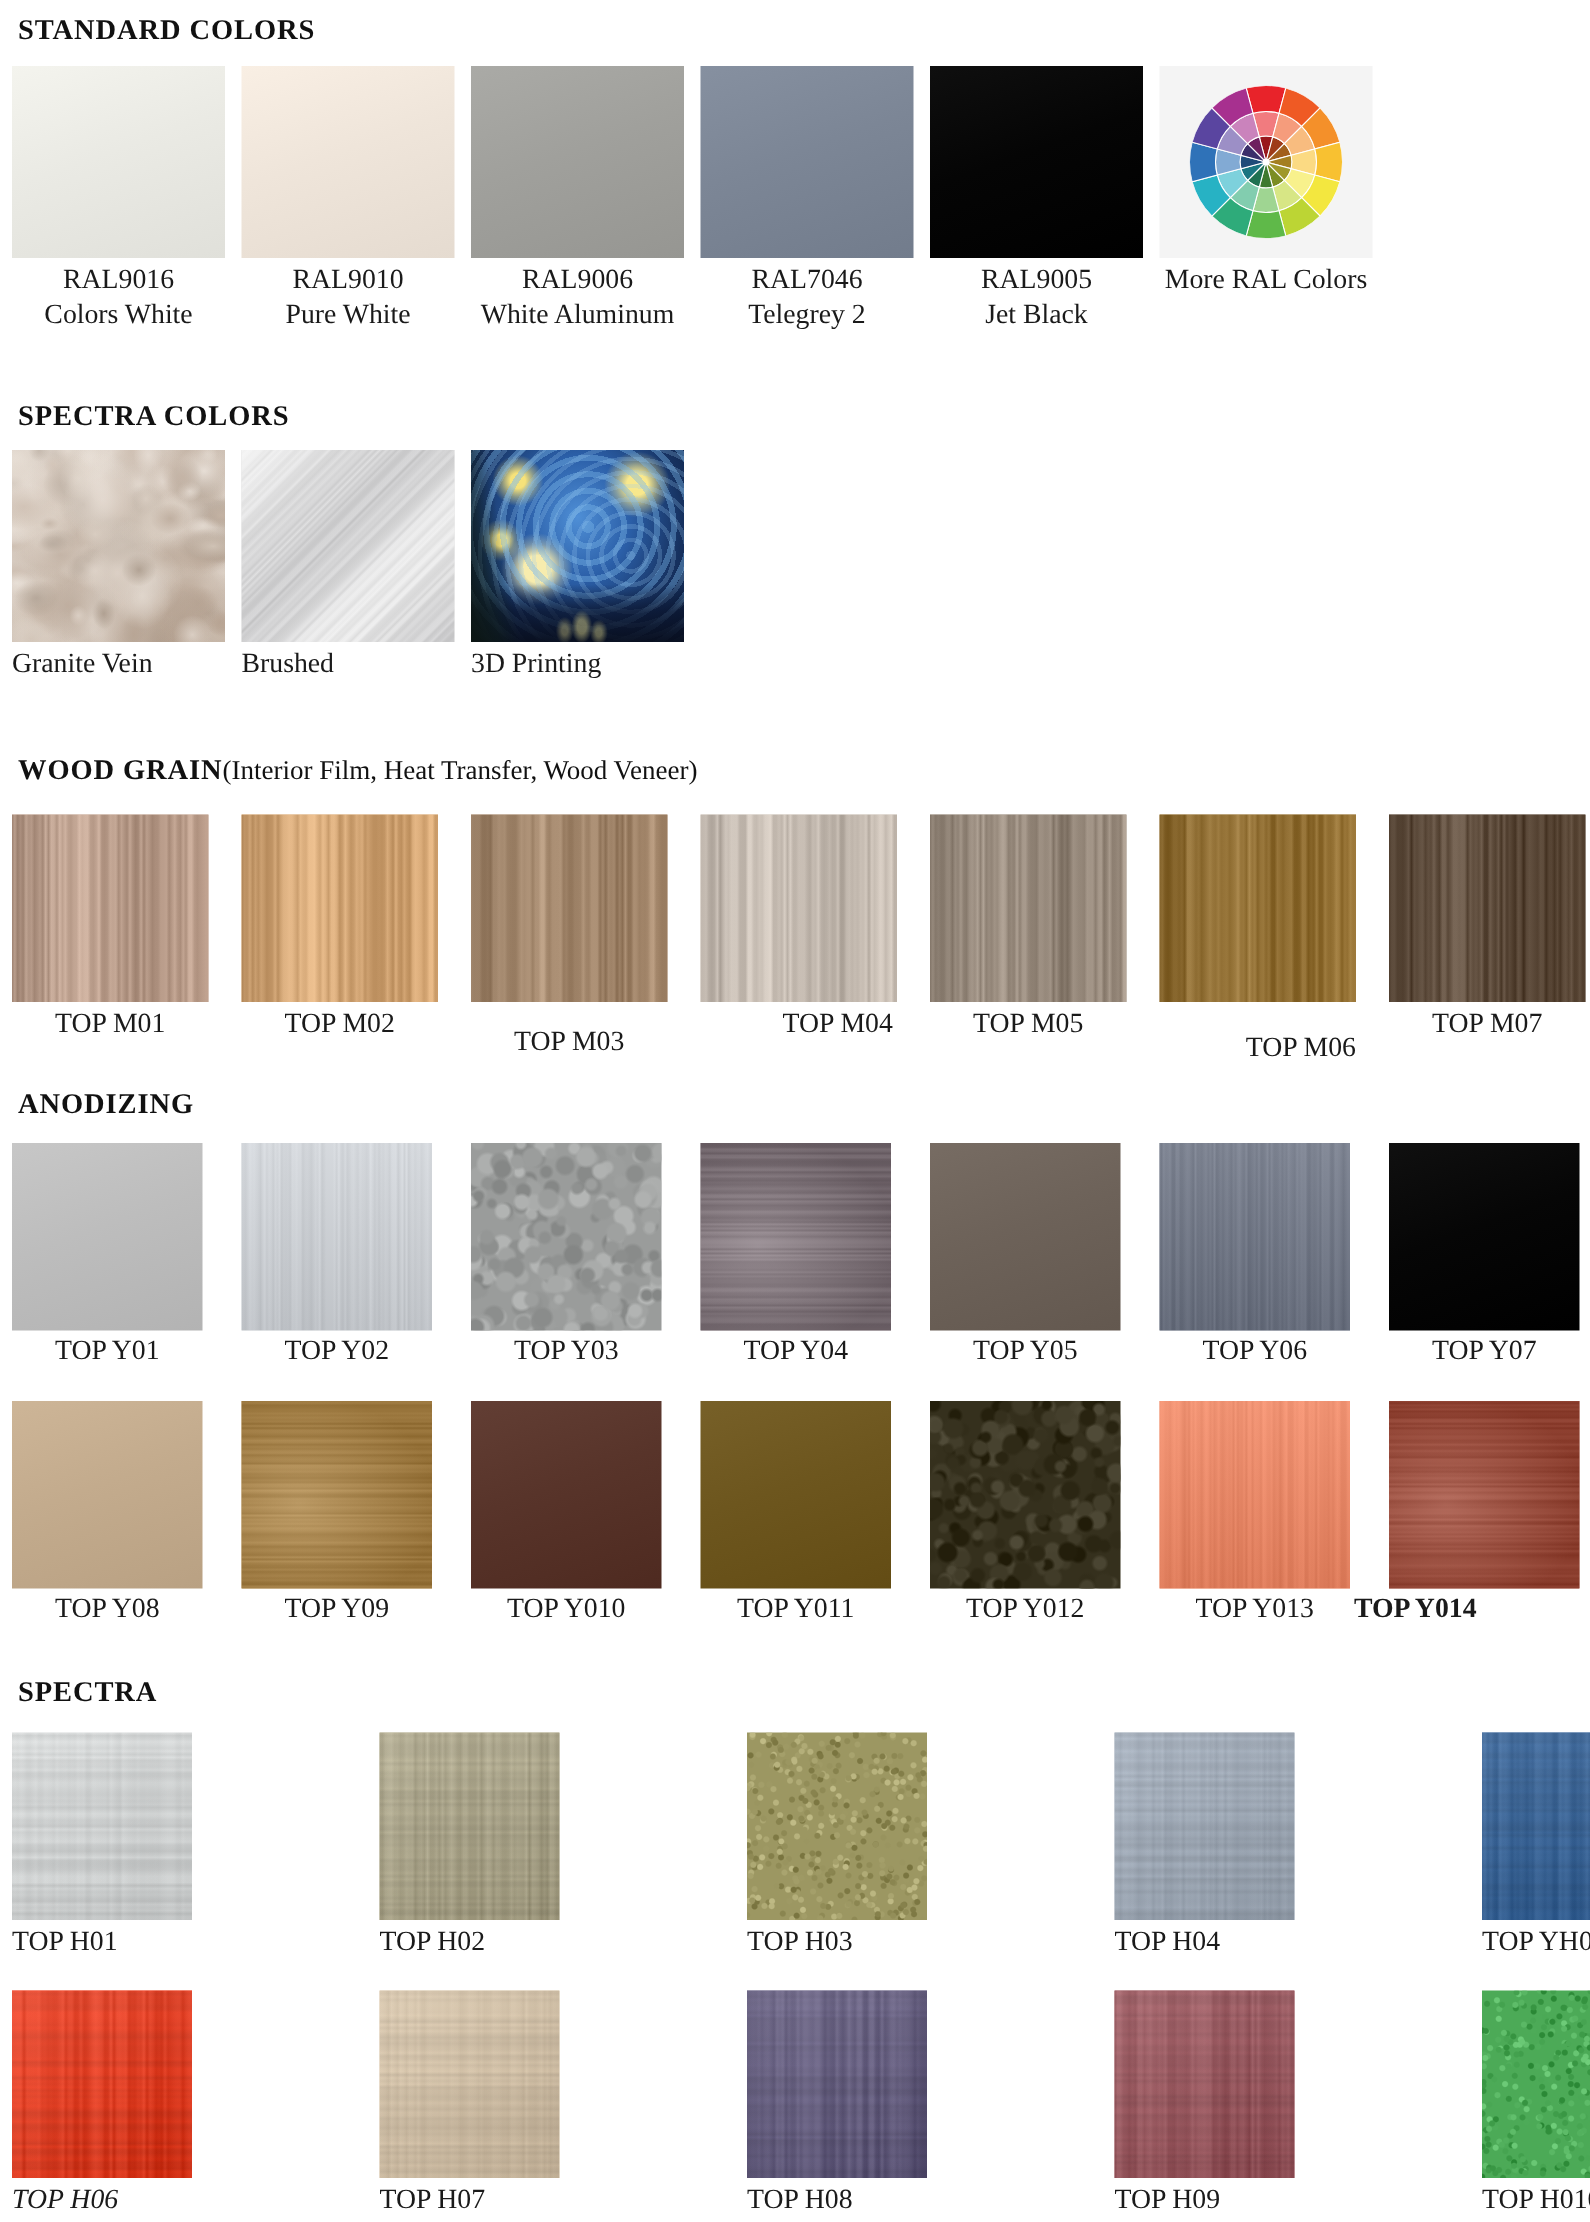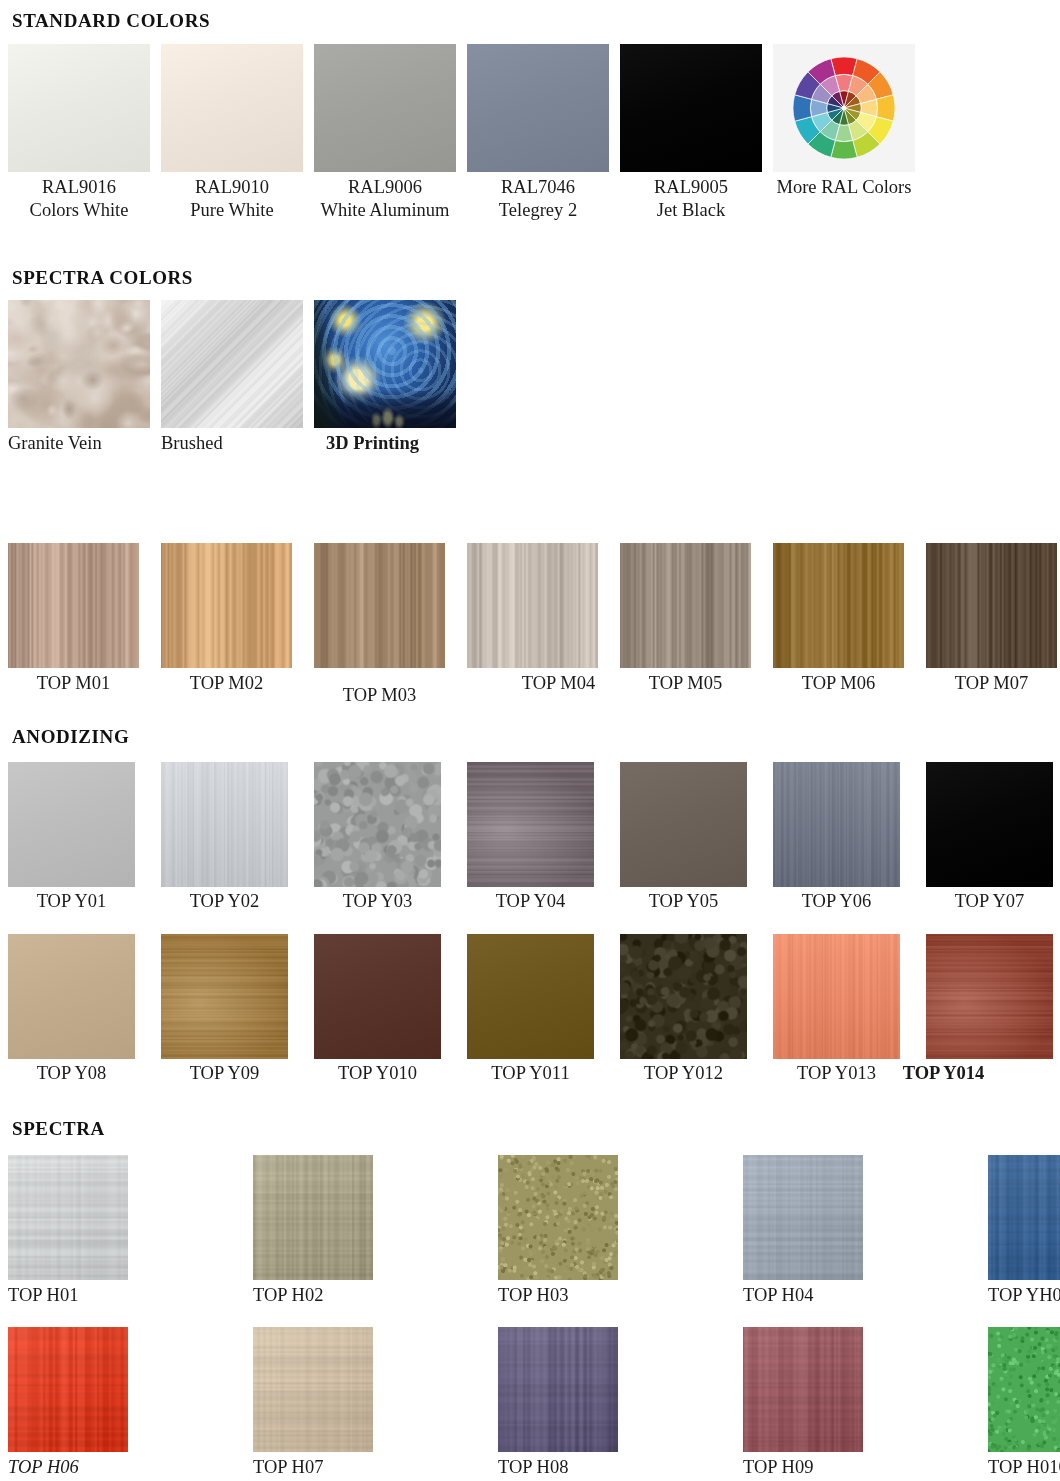--- a/index.html
+++ b/index.html
@@ -42,20 +42,23 @@
 <div class="page">
 
   <div class="sec-head" style="top:10px">
     <span>STANDARD COLORS</span>
   </div>
 
   <div class="sec-head" style="top:267px">
     <span>SPECTRA COLORS</span>
   </div>
 
+  <div class="sec-head" style="top:503px">
+    <span>WOOD GRAIN</span><span class="sub">(Interior Film, Heat Transfer, Wood Veneer)</span>
+  </div>
 
   <div class="sec-head" style="top:726px">
     <span>ANODIZING</span>
   </div>
 
   <div class="sec-head" style="top:1118px">
     <span>SPECTRA</span>
   </div>
 
   <div id="swatch-layer">
@@ -146,21 +149,21 @@
       </div>
       <div class="sw" style="left: 314px; top: 300px; width: 142px; height: 128px; background: rgb(18, 48, 107);">
         <div class="speck" style="background: radial-gradient(at 50% 35%, rgb(79, 143, 214) 0%, rgb(43, 95, 168) 35%, rgb(22, 49, 95) 70%, rgb(13, 31, 63) 100%);"></div>
         <div class="speck" style="background: radial-gradient(circle at 22% 16%, rgb(246, 226, 122) 0px, rgb(246, 226, 122) 5px, rgba(246, 226, 122, 0.45) 11px, rgba(0, 0, 0, 0) 17px), radial-gradient(circle at 78% 18%, rgb(248, 232, 140) 0px, rgb(248, 232, 140) 7px, rgba(248, 232, 140, 0.4) 15px, rgba(0, 0, 0, 0) 22px), radial-gradient(circle at 14% 47%, rgb(243, 224, 124) 0px, rgb(243, 224, 124) 4px, rgba(243, 224, 124, 0.35) 9px, rgba(0, 0, 0, 0) 14px), radial-gradient(circle at 31% 62%, rgb(247, 236, 174) 0px, rgb(247, 236, 174) 9px, rgba(247, 236, 174, 0.35) 17px, rgba(0, 0, 0, 0) 24px);"></div>
         <div class="speck" style="background: repeating-radial-gradient(circle at 55% 40%, rgba(120, 180, 230, 0.55) 0px, rgba(120, 180, 230, 0.55) 4px, rgba(20, 50, 100, 0) 4px, rgba(20, 50, 100, 0) 11px); opacity: 0.75;"></div>
         <div class="speck" style="background: repeating-radial-gradient(circle at 75% 55%, rgba(150, 200, 240, 0.4) 0px, rgba(150, 200, 240, 0.4) 3px, rgba(20, 50, 100, 0) 3px, rgba(20, 50, 100, 0) 9px); opacity: 0.6;"></div>
         <div class="speck" style="background: linear-gradient(0deg, rgba(8, 14, 30, 0.96) 0%, rgba(10, 20, 45, 0.75) 16%, rgba(0, 0, 0, 0) 30%);"></div>
         <div class="speck" style="background: linear-gradient(80deg, rgba(12, 22, 18, 0.95) 0%, rgba(15, 30, 25, 0.55) 11%, rgba(0, 0, 0, 0) 20%);"></div>
         <div class="speck" style="background: radial-gradient(at 52% 92%, rgba(230, 220, 140, 0.45) 0px, rgba(230, 220, 140, 0.45) 3px, rgba(0, 0, 0, 0) 7px), radial-gradient(at 60% 95%, rgba(230, 220, 140, 0.4) 0px, rgba(230, 220, 140, 0.4) 2px, rgba(0, 0, 0, 0) 6px), radial-gradient(at 44% 94%, rgba(210, 200, 130, 0.4) 0px, rgba(210, 200, 130, 0.4) 2px, rgba(0, 0, 0, 0) 6px);"></div>
       </div>
-      <div class="cap left" style="top: 432px; left: 326px; font-weight: bold;">
+      <div class="cap left" style="top: 432px; left: 314px;">
         <div>3D Printing</div>
       </div>
       <div class="sw" style="left: 8px; top: 543px; width: 131px; height: 125px; background: rgb(194, 162, 142);">
         <div class="vgrain" style="background: linear-gradient(90deg, rgb(184, 152, 132) 0%, rgb(214, 182, 162) 1.43%, rgb(178, 146, 126) 2.86%, rgb(193, 161, 141) 4.29%, rgb(177, 145, 125) 5.71%, rgb(214, 182, 162) 7.14%, rgb(194, 162, 142) 8.57%, rgb(200, 168, 148) 10%, rgb(176, 144, 124) 11.43%, rgb(185, 153, 133) 12.86%, rgb(196, 164, 144) 14.29%, rgb(173, 141, 121) 15.71%, rgb(215, 183, 163) 17.14%, rgb(177, 145, 125) 18.57%, rgb(214, 182, 162) 20%, rgb(208, 176, 156) 21.43%, rgb(182, 150, 130) 22.86%, rgb(215, 183, 163) 24.29%, rgb(193, 161, 141) 25.71%, rgb(209, 177, 157) 27.14%, rgb(187, 155, 135) 28.57%, rgb(180, 148, 128) 30%, rgb(190, 158, 138) 31.43%, rgb(191, 159, 139) 32.86%, rgb(211, 179, 159) 34.29%, rgb(198, 166, 146) 35.71%, rgb(206, 174, 154) 37.14%, rgb(208, 176, 156) 38.57%, rgb(182, 150, 130) 40%, rgb(179, 147, 127) 41.43%, rgb(190, 158, 138) 42.86%, rgb(212, 180, 160) 44.29%, rgb(175, 143, 123) 45.71%, rgb(173, 141, 121) 47.14%, rgb(180, 148, 128) 48.57%, rgb(203, 171, 151) 50%, rgb(199, 167, 147) 51.43%, rgb(205, 173, 153) 52.86%, rgb(175, 143, 123) 54.29%, rgb(200, 168, 148) 55.71%, rgb(186, 154, 134) 57.14%, rgb(174, 142, 122) 58.57%, rgb(208, 176, 156) 60%, rgb(185, 153, 133) 61.43%, rgb(172, 140, 120) 62.86%, rgb(179, 147, 127) 64.29%, rgb(211, 179, 159) 65.71%, rgb(176, 144, 124) 67.14%, rgb(206, 174, 154) 68.57%, rgb(196, 164, 144) 70%, rgb(180, 148, 128) 71.43%, rgb(187, 155, 135) 72.86%, rgb(188, 156, 136) 74.29%, rgb(202, 170, 150) 75.71%, rgb(202, 170, 150) 77.14%, rgb(205, 173, 153) 78.57%, rgb(178, 146, 126) 80%, rgb(194, 162, 142) 81.43%, rgb(208, 176, 156) 82.86%, rgb(187, 155, 135) 84.29%, rgb(177, 145, 125) 85.71%, rgb(201, 169, 149) 87.14%, rgb(179, 147, 127) 88.57%, rgb(211, 179, 159) 90%, rgb(210, 178, 158) 91.43%, rgb(184, 152, 132) 92.86%, rgb(175, 143, 123) 94.29%, rgb(181, 149, 129) 95.71%, rgb(185, 153, 133) 97.14%, rgb(189, 157, 137) 98.57%);"></div>
         <div class="vgrain" style="background: linear-gradient(90deg, rgba(0, 0, 0, 0.14), rgba(255, 255, 255, 0.1) 35%, rgba(0, 0, 0, 0.1) 70%, rgba(255, 255, 255, 0.06));"></div>
       </div>
       <div class="cap center" style="top: 672px; left: 8px; width: 131px;">
         <div>TOP M01</div>
       </div>
       <div class="sw" style="left: 161px; top: 543px; width: 131px; height: 125px; background: rgb(217, 167, 113);">
@@ -188,21 +191,21 @@
         <div class="vgrain" style="background: linear-gradient(90deg, rgb(152, 137, 122) 0%, rgb(173, 158, 143) 1.43%, rgb(152, 137, 122) 2.86%, rgb(158, 143, 128) 4.29%, rgb(148, 133, 118) 5.71%, rgb(148, 133, 118) 7.14%, rgb(163, 148, 133) 8.57%, rgb(163, 148, 133) 10%, rgb(138, 123, 108) 11.43%, rgb(164, 149, 134) 12.86%, rgb(152, 137, 122) 14.29%, rgb(173, 158, 143) 15.71%, rgb(146, 131, 116) 17.14%, rgb(138, 123, 108) 18.57%, rgb(160, 145, 130) 20%, rgb(167, 152, 137) 21.43%, rgb(156, 141, 126) 22.86%, rgb(176, 161, 146) 24.29%, rgb(138, 123, 108) 25.71%, rgb(176, 161, 146) 27.14%, rgb(135, 120, 105) 28.57%, rgb(147, 132, 117) 30%, rgb(137, 122, 107) 31.43%, rgb(152, 137, 122) 32.86%, rgb(142, 127, 112) 34.29%, rgb(159, 144, 129) 35.71%, rgb(171, 156, 141) 37.14%, rgb(161, 146, 131) 38.57%, rgb(132, 117, 102) 40%, rgb(143, 128, 113) 41.43%, rgb(136, 121, 106) 42.86%, rgb(173, 158, 143) 44.29%, rgb(138, 123, 108) 45.71%, rgb(166, 151, 136) 47.14%, rgb(169, 154, 139) 48.57%, rgb(148, 133, 118) 50%, rgb(142, 127, 112) 51.43%, rgb(143, 128, 113) 52.86%, rgb(139, 124, 109) 54.29%, rgb(164, 149, 134) 55.71%, rgb(164, 149, 134) 57.14%, rgb(158, 143, 128) 58.57%, rgb(161, 146, 131) 60%, rgb(172, 157, 142) 61.43%, rgb(137, 122, 107) 62.86%, rgb(168, 153, 138) 64.29%, rgb(146, 131, 116) 65.71%, rgb(133, 118, 103) 67.14%, rgb(150, 135, 120) 68.57%, rgb(136, 121, 106) 70%, rgb(152, 137, 122) 71.43%, rgb(174, 159, 144) 72.86%, rgb(168, 153, 138) 74.29%, rgb(161, 146, 131) 75.71%, rgb(159, 144, 129) 77.14%, rgb(153, 138, 123) 78.57%, rgb(175, 160, 145) 80%, rgb(171, 156, 141) 81.43%, rgb(171, 156, 141) 82.86%, rgb(145, 130, 115) 84.29%, rgb(168, 153, 138) 85.71%, rgb(174, 159, 144) 87.14%, rgb(133, 118, 103) 88.57%, rgb(145, 130, 115) 90%, rgb(170, 155, 140) 91.43%, rgb(140, 125, 110) 92.86%, rgb(141, 126, 111) 94.29%, rgb(148, 133, 118) 95.71%, rgb(135, 120, 105) 97.14%, rgb(175, 160, 145) 98.57%);"></div>
         <div class="vgrain" style="background: linear-gradient(90deg, rgba(0, 0, 0, 0.14), rgba(255, 255, 255, 0.1) 35%, rgba(0, 0, 0, 0.1) 70%, rgba(255, 255, 255, 0.06));"></div>
       </div>
       <div class="cap center" style="top: 672px; left: 620px; width: 131px;">
         <div>TOP M05</div>
       </div>
       <div class="sw" style="left: 773px; top: 543px; width: 131px; height: 125px; background: rgb(150, 112, 46);">
         <div class="vgrain" style="background: linear-gradient(90deg, rgb(154, 116, 50) 0%, rgb(162, 124, 58) 1.43%, rgb(140, 102, 36) 2.86%, rgb(132, 94, 28) 4.29%, rgb(137, 99, 33) 5.71%, rgb(150, 112, 46) 7.14%, rgb(150, 112, 46) 8.57%, rgb(141, 103, 37) 10%, rgb(146, 108, 42) 11.43%, rgb(128, 90, 24) 12.86%, rgb(171, 133, 67) 14.29%, rgb(170, 132, 66) 15.71%, rgb(159, 121, 55) 17.14%, rgb(145, 107, 41) 18.57%, rgb(151, 113, 47) 20%, rgb(133, 95, 29) 21.43%, rgb(142, 104, 38) 22.86%, rgb(151, 113, 47) 24.29%, rgb(160, 122, 56) 25.71%, rgb(147, 109, 43) 27.14%, rgb(141, 103, 37) 28.57%, rgb(152, 114, 48) 30%, rgb(137, 99, 33) 31.43%, rgb(140, 102, 36) 32.86%, rgb(142, 104, 38) 34.29%, rgb(130, 92, 26) 35.71%, rgb(139, 101, 35) 37.14%, rgb(148, 110, 44) 38.57%, rgb(167, 129, 63) 40%, rgb(144, 106, 40) 41.43%, rgb(148, 110, 44) 42.86%, rgb(133, 95, 29) 44.29%, rgb(171, 133, 67) 45.71%, rgb(148, 110, 44) 47.14%, rgb(160, 122, 56) 48.57%, rgb(132, 94, 28) 50%, rgb(151, 113, 47) 51.43%, rgb(157, 119, 53) 52.86%, rgb(141, 103, 37) 54.29%, rgb(155, 117, 51) 55.71%, rgb(129, 91, 25) 57.14%, rgb(130, 92, 26) 58.57%, rgb(160, 122, 56) 60%, rgb(153, 115, 49) 61.43%, rgb(145, 107, 41) 62.86%, rgb(157, 119, 53) 64.29%, rgb(163, 125, 59) 65.71%, rgb(169, 131, 65) 67.14%, rgb(141, 103, 37) 68.57%, rgb(139, 101, 35) 70%, rgb(144, 106, 40) 71.43%, rgb(170, 132, 66) 72.86%, rgb(165, 127, 61) 74.29%, rgb(133, 95, 29) 75.71%, rgb(145, 107, 41) 77.14%, rgb(137, 99, 33) 78.57%, rgb(166, 128, 62) 80%, rgb(136, 98, 32) 81.43%, rgb(136, 98, 32) 82.86%, rgb(164, 126, 60) 84.29%, rgb(149, 111, 45) 85.71%, rgb(146, 108, 42) 87.14%, rgb(152, 114, 48) 88.57%, rgb(169, 131, 65) 90%, rgb(160, 122, 56) 91.43%, rgb(131, 93, 27) 92.86%, rgb(151, 113, 47) 94.29%, rgb(144, 106, 40) 95.71%, rgb(162, 124, 58) 97.14%, rgb(151, 113, 47) 98.57%);"></div>
         <div class="vgrain" style="background: linear-gradient(90deg, rgba(0, 0, 0, 0.14), rgba(255, 255, 255, 0.1) 35%, rgba(0, 0, 0, 0.1) 70%, rgba(255, 255, 255, 0.06));"></div>
       </div>
-      <div class="cap center" style="top: 672px; left: 773px; width: 131px;">
+      <div class="cap center" style="top: 688px; left: 773px; width: 131px; text-align: right;">
         <div>TOP M06</div>
       </div>
       <div class="sw" style="left: 926px; top: 543px; width: 131px; height: 125px; background: rgb(88, 68, 50);">
         <div class="vgrain" style="background: linear-gradient(90deg, rgb(91, 71, 53) 0%, rgb(108, 88, 70) 1.43%, rgb(107, 87, 69) 2.86%, rgb(91, 71, 53) 4.29%, rgb(90, 70, 52) 5.71%, rgb(86, 66, 48) 7.14%, rgb(93, 73, 55) 8.57%, rgb(107, 87, 69) 10%, rgb(68, 48, 30) 11.43%, rgb(100, 80, 62) 12.86%, rgb(90, 70, 52) 14.29%, rgb(99, 79, 61) 15.71%, rgb(102, 82, 64) 17.14%, rgb(80, 60, 42) 18.57%, rgb(93, 73, 55) 20%, rgb(85, 65, 47) 21.43%, rgb(108, 88, 70) 22.86%, rgb(83, 63, 45) 24.29%, rgb(70, 50, 32) 25.71%, rgb(106, 86, 68) 27.14%, rgb(105, 85, 67) 28.57%, rgb(75, 55, 37) 30%, rgb(89, 69, 51) 31.43%, rgb(107, 87, 69) 32.86%, rgb(106, 86, 68) 34.29%, rgb(100, 80, 62) 35.71%, rgb(105, 85, 67) 37.14%, rgb(103, 83, 65) 38.57%, rgb(66, 46, 28) 40%, rgb(98, 78, 60) 41.43%, rgb(84, 64, 46) 42.86%, rgb(93, 73, 55) 44.29%, rgb(83, 63, 45) 45.71%, rgb(106, 86, 68) 47.14%, rgb(69, 49, 31) 48.57%, rgb(67, 47, 29) 50%, rgb(107, 87, 69) 51.43%, rgb(89, 69, 51) 52.86%, rgb(80, 60, 42) 54.29%, rgb(105, 85, 67) 55.71%, rgb(68, 48, 30) 57.14%, rgb(110, 90, 72) 58.57%, rgb(78, 58, 40) 60%, rgb(94, 74, 56) 61.43%, rgb(83, 63, 45) 62.86%, rgb(73, 53, 35) 64.29%, rgb(107, 87, 69) 65.71%, rgb(99, 79, 61) 67.14%, rgb(68, 48, 30) 68.57%, rgb(100, 80, 62) 70%, rgb(108, 88, 70) 71.43%, rgb(102, 82, 64) 72.86%, rgb(95, 75, 57) 74.29%, rgb(89, 69, 51) 75.71%, rgb(103, 83, 65) 77.14%, rgb(99, 79, 61) 78.57%, rgb(68, 48, 30) 80%, rgb(89, 69, 51) 81.43%, rgb(88, 68, 50) 82.86%, rgb(71, 51, 33) 84.29%, rgb(91, 71, 53) 85.71%, rgb(68, 48, 30) 87.14%, rgb(90, 70, 52) 88.57%, rgb(96, 76, 58) 90%, rgb(80, 60, 42) 91.43%, rgb(99, 79, 61) 92.86%, rgb(74, 54, 36) 94.29%, rgb(75, 55, 37) 95.71%, rgb(90, 70, 52) 97.14%, rgb(71, 51, 33) 98.57%);"></div>
         <div class="vgrain" style="background: linear-gradient(90deg, rgba(0, 0, 0, 0.14), rgba(255, 255, 255, 0.1) 35%, rgba(0, 0, 0, 0.1) 70%, rgba(255, 255, 255, 0.06));"></div>
       </div>
       <div class="cap center" style="top: 672px; left: 926px; width: 131px;">
         <div>TOP M07</div>
       </div>
       <div class="sw" style="left: 8px; top: 762px; width: 127px; height: 125px; background: linear-gradient(160deg, rgb(199, 199, 199) 0%, rgb(189, 189, 189) 45%, rgb(179, 179, 179) 100%);"></div>

